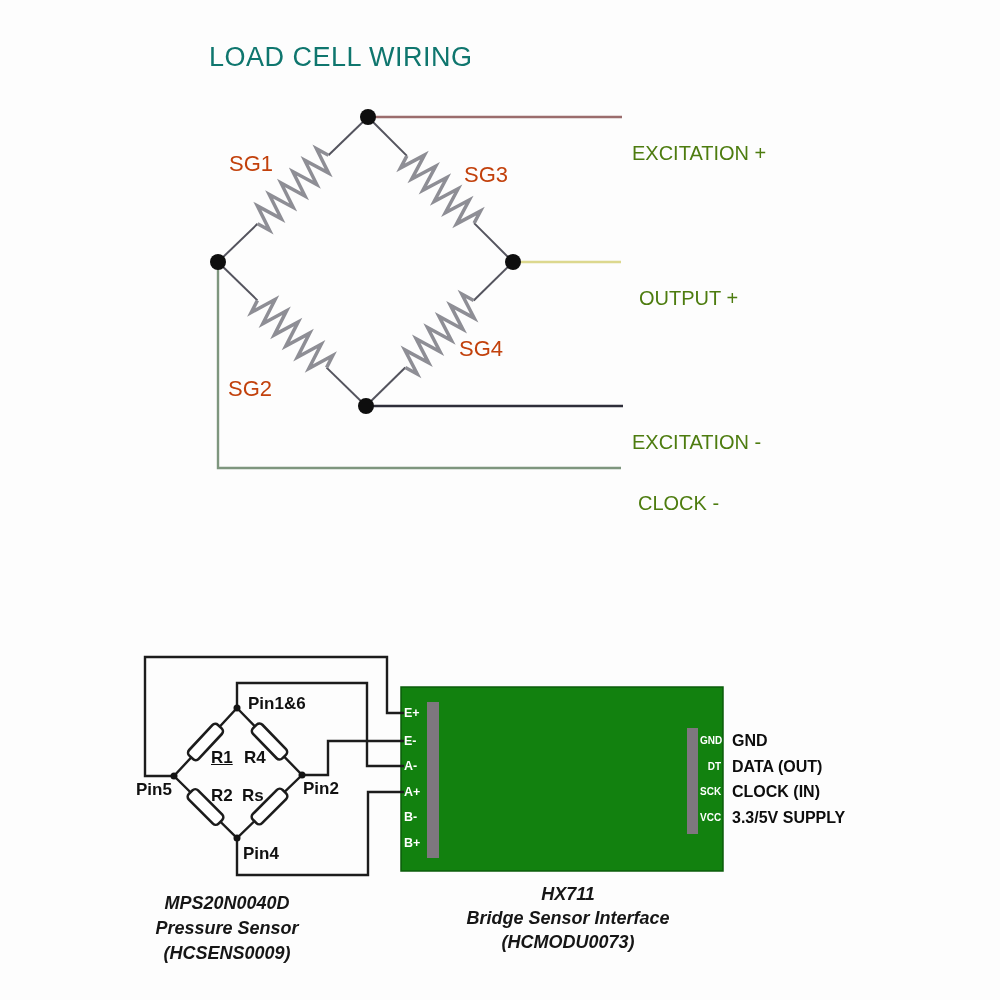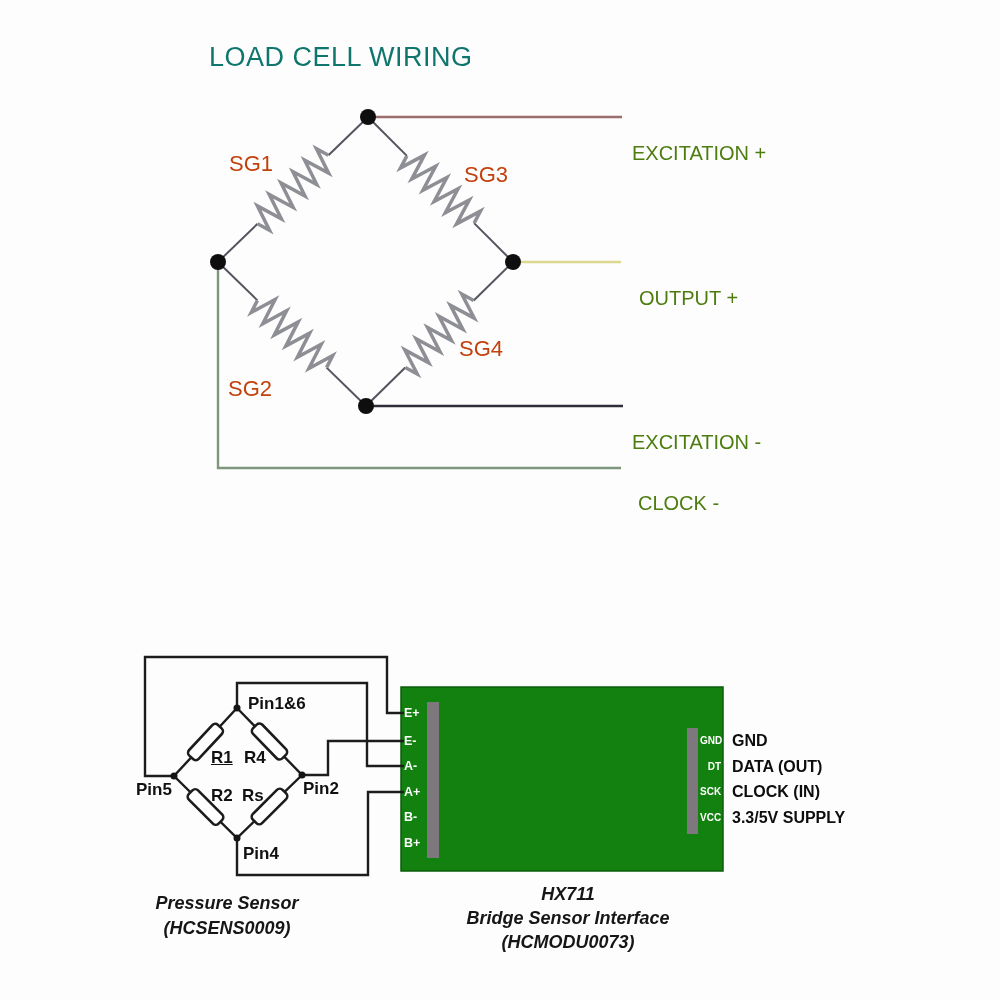--- a/index.html
+++ b/index.html
@@ -128,20 +128,21 @@
   <div class="abs board-pin-right" style="left:700px;top:761px;">DT</div>
   <div class="abs board-pin-right" style="left:700px;top:786px;text-align:right;">SCK</div>
   <div class="abs board-pin-right" style="left:700px;top:812px;">VCC</div>
 
   <div class="abs board-ext-label" style="left:732px;top:732px;">GND</div>
   <div class="abs board-ext-label" style="left:732px;top:758px;">DATA (OUT)</div>
   <div class="abs board-ext-label" style="left:732px;top:783px;">CLOCK (IN)</div>
   <div class="abs board-ext-label" style="left:732px;top:809px;">3.3/5V SUPPLY</div>
 
   <div class="abs caption" style="left:107px;top:891px;width:240px;">
+    <div>MPS20N0040D</div>
     <div>Pressure Sensor</div>
     <div>(HCSENS0009)</div>
   </div>
   <div class="abs caption" style="left:403px;top:882px;width:330px;line-height:24px;">
     <div>HX711</div>
     <div>Bridge Sensor Interface</div>
     <div>(HCMODU0073)</div>
   </div>
 
 </div>

